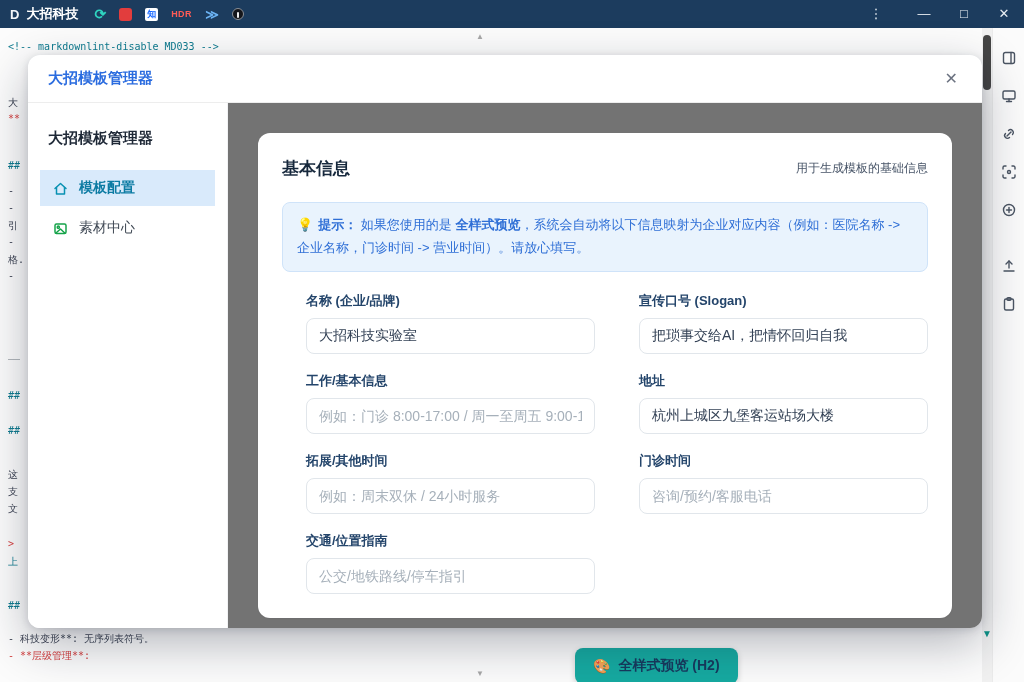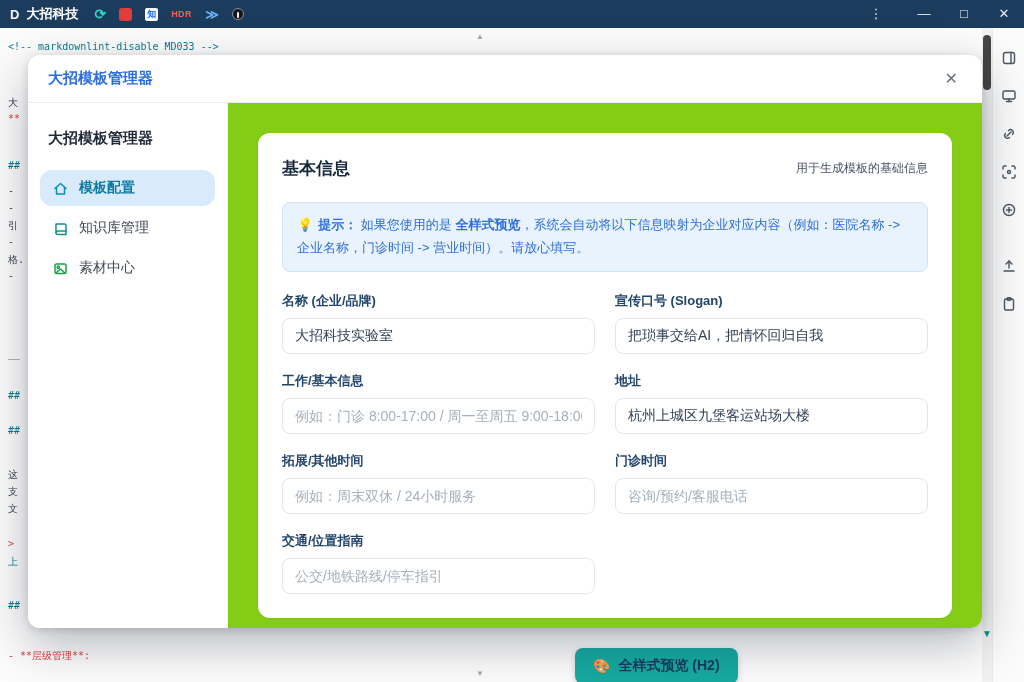--- a/index.html
+++ b/index.html
@@ -85,40 +85,40 @@
     padding:0 16px; border-bottom:1px solid #ededed;
   }
   .modal-title { color:#2b6cdf; font-size:15px; font-weight:700; margin-left:4px; }
   .modal-close { margin-left:auto; font-size:16px; color:#6b7280; cursor:pointer; padding:2px 8px; }
 
   .modal-body { flex:1; display:flex; min-height:0; }
   .msidebar { width:200px; min-width:200px; border-right:1px solid #f1f2f4; padding:26px 12px 0; background:#fff; }
   .sb-title { font-size:15px; font-weight:700; color:#1f2937; padding:0 8px; margin-bottom:22px; }
   .sb-item {
     display:flex; align-items:center; gap:10px; padding:9px 12px;
-    border-radius:12px; font-size:14px; color:#3f4854; margin-bottom:4px; cursor:pointer;
+    border-radius:0; font-size:14px; color:#3f4854; margin-bottom:4px; cursor:pointer;
   }
   .sb-item.active { background:#d9eafb; color:#0c7ba3; font-weight:600; }
   .sb-item svg { stroke-width:1.5; fill:none; stroke-linecap:round; stroke-linejoin:round; flex:none; }
 
-  .mmain { flex:1; background:#84cc16; padding:30px 30px 0; overflow:hidden; }
+  .mmain { flex:1; background:#737373; padding:30px 30px 0; overflow:hidden; }
   .card { background:#fff; border-radius:12px; padding:24px; box-shadow:0 1px 2px rgba(16,24,40,.05); }
   .card-head { display:flex; align-items:center; justify-content:space-between; }
   .card-title { font-size:17px; color:#16283c; margin:0; font-weight:700; }
   .card-sub { font-size:12px; color:#475467; }
 
   .tip {
     margin-top:22px; background:#e9f3fd; border:1px solid #cfe3f9; border-radius:8px;
     padding:11px 14px; font-size:13px; line-height:1.75; color:#2f6fd6;
   }
   .tip-bold { font-weight:700; }
   .bulb { margin-right:5px; }
 
   .form-grid { display:grid; grid-template-columns:1fr 1fr; column-gap:20px; margin-top:2px; }
-  .field { margin-top:18px; }
+  .field { margin-top:18px;margin-left:24px; }
   .field label { display:block; font-size:13px; font-weight:700; color:#24456b; margin-bottom:8px; }
   .field input {
     width:100%; height:36px; border:1px solid #e1e6eb; border-radius:8px;
     padding:0 12px; font-size:14px; color:#334155; background:#fff; outline:none;
     font-family:"Liberation Sans", sans-serif;
   }
   .field input::placeholder { color:#a6b0ba; }
 </style>
 </head>
 <body>
@@ -163,20 +163,21 @@
       <span class="frag gray" style="top:325px">——</span>
       <span class="frag teal" style="top:362px">##</span>
       <span class="frag teal" style="top:397px">##</span>
       <span class="frag dark" style="top:440px">这</span>
       <span class="frag dark" style="top:457px">支</span>
       <span class="frag dark" style="top:474px">文</span>
       <span class="frag red" style="top:510px">&gt;</span>
       <span class="frag teal" style="top:527px">上</span>
       <span class="frag teal" style="top:572px">##</span>
 
+      <div class="code-line dark" style="top:604px">- 科技变形**: 无序列表符号。</div>
       <div class="code-line red" style="top:621px">- **层级管理**:</div>
       <div class="code-line dark" style="top:666px">- 第一级</div>
 
       <span class="scroll-arrow" style="left:476px;top:4px">▲</span>
       <span class="scroll-arrow" style="left:476px;top:641px">▼</span>
     </div>
 
     <button class="preview-btn">
       <span>🎨</span>
       <span>全样式预览 (H2)</span>
@@ -249,27 +250,20 @@
         <aside class="msidebar">
           <div class="sb-title">大招模板管理器</div>
           <div class="sb-item active">
             <svg width="17" height="17" viewBox="0 0 17 17" stroke="#0891b2">
                 <path d="M3 8.5 L8.5 3.5 L14 8.5"></path>
                 <path d="M4.5 7.5 V14 H12.5 V7.5"></path>
               </svg>
             <span>模板配置</span>
           </div>
           <div class="sb-item">
-            <svg width="17" height="17" viewBox="0 0 17 17" stroke="#0d9488">
-                <path d="M4 4 H12.5 A1.5 1.5 0 0 1 14 5.5 V14.5 H5.8 A1.8 1.8 0 0 1 4 12.7 Z"></path>
-                <path d="M4 12.7 A1.8 1.8 0 0 1 5.8 11 H14"></path>
-              </svg>
-            <span>知识库管理</span>
-          </div>
-          <div class="sb-item">
             <svg width="17" height="17" viewBox="0 0 17 17" stroke="#16a34a">
                 <rect x="3" y="4" width="11" height="9.5" rx="1.5"></rect>
                 <circle cx="6.3" cy="7.2" r="1.1"></circle>
                 <path d="M4.5 12.5 L8.5 9 L12.5 12.8"></path>
               </svg>
             <span>素材中心</span>
           </div>
         </aside>
 
         <main class="mmain">

